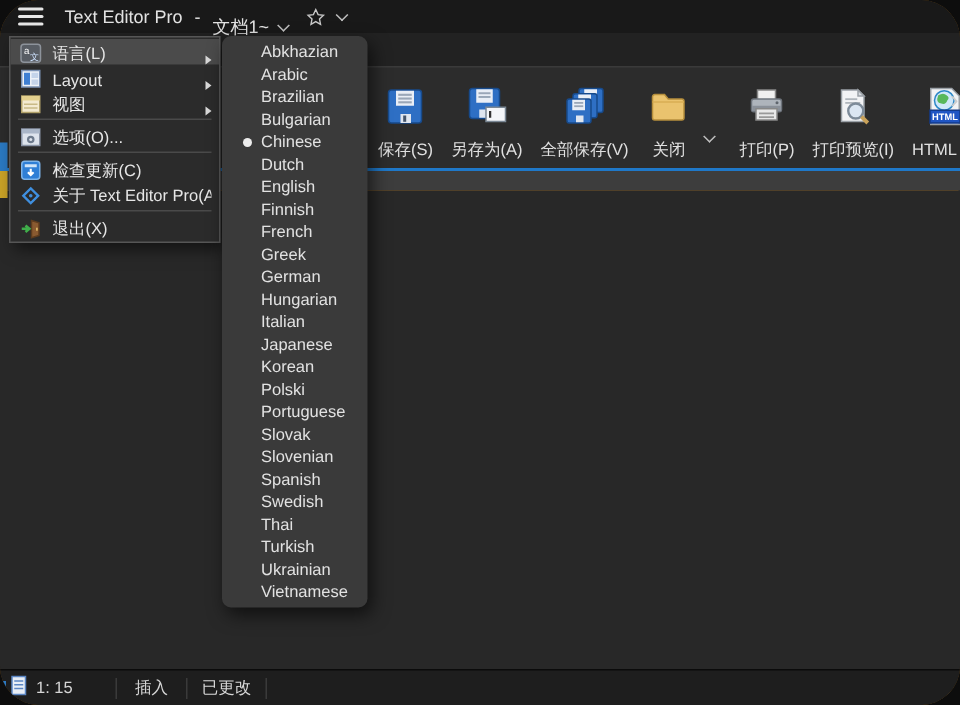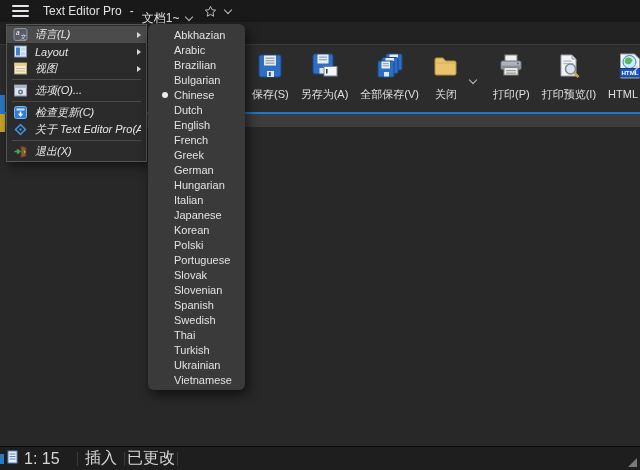--- a/index.html
+++ b/index.html
@@ -1,17 +1,17 @@
 <!DOCTYPE html>
 <html><head>
 <meta charset="utf-8">
 <style>
   html,body{margin:0;padding:0;background:#0d0d0d;}
   .window{position:relative;width:640px;height:470px;background:#a16207;overflow:hidden;
-    font-family:"Liberation Sans",sans-serif;color:#ddd;box-shadow:inset 0 0 0 1px #1e1e1e;}
+    font-family:"Liberation Sans",sans-serif;color:#ddd;box-shadow:inset 0 0 0 1px #1e1e1e;border-radius:26px;}
 
   
   .titlebar{position:absolute;top:0;left:0;right:0;height:22px;background:#191919;
     display:flex;align-items:center;gap:8px;padding-left:12px;z-index:3;}
   .hamburger{width:17px;display:flex;flex-direction:column;gap:2.5px;margin-right:6px;cursor:pointer;}
   .hamburger span{height:2.4px;background:#e6e6e6;border-radius:1px;}
   .tb-title,.tb-dash,.tb-doc{font-size:12px;color:#e2e2e2;white-space:nowrap;}
   .tb-doc{display:flex;align-items:center;gap:7px;margin-top:14px;}
   .chev{display:inline-block;width:5px;height:5px;border-right:1.4px solid #c0c0c0;
     border-bottom:1.4px solid #c0c0c0;transform:rotate(45deg);margin-bottom:2px;}
@@ -28,53 +28,53 @@
 
   
   .tabbar{position:absolute;top:22px;left:0;right:0;height:22px;background:#222222;
     display:flex;padding-left:246px;z-index:1;}
   .rtab{width:54px;display:flex;align-items:center;justify-content:center;
     font-size:11px;color:#e0e0e0;cursor:pointer;white-space:nowrap;margin-top:42px;}
   .rtab.light{background:#2d2d2d;}
 
   
   .ribbon{position:absolute;top:44px;left:0;right:0;height:68px;background:#2c2c2c;
-    border-top:1px solid #3a3a3a;display:flex;align-items:flex-start;padding-left:246px;
+    border-top:1px solid #3a3a3a;display:flex;align-items:center;padding-left:246px;
     overflow:hidden;z-index:1;box-sizing:border-box;}
   .tbtn{display:flex;flex-direction:column;align-items:center;gap:6px;padding:6px 6px 0;cursor:pointer;}
   .ticon{width:30px;height:30px;display:flex;align-items:center;justify-content:center;}
   .tlabel{font-size:11px;color:#e0e0e0;white-space:nowrap;}
   .tbtn-chev{margin-top:26px;padding:0 3px;cursor:pointer;}
   .tsep{width:1px;height:52px;background:#404040;margin:6px 4px 0;}
   .overflow{position:absolute;right:1px;top:60px;font-size:17px;color:#cccccc;line-height:14px;cursor:pointer;z-index:2;}
 
   
   .blue-line{position:absolute;top:112px;left:0;right:0;height:2px;background:#1f78c8;z-index:1;}
   .gray-strip{position:absolute;top:114px;left:0;right:0;height:13px;background:#3d3d3d;z-index:1;}
   .editor{position:absolute;top:127px;left:0;right:0;bottom:24px;background:#282828;z-index:0;}
   .edge-blue{position:absolute;left:0;top:95px;width:5px;height:19px;background:#2b79c2;z-index:5;}
   .edge-yellow{position:absolute;left:0;top:114px;width:5px;height:18px;background:#c9a227;z-index:5;}
   .edge-blue2{position:absolute;left:0;bottom:6px;width:4px;height:10px;background:#2b79c2;z-index:5;}
 
   
   .statusbar{position:absolute;left:0;right:0;bottom:0;height:23px;background:#1e1e1e;
-    border-top:1px solid #0b0b0b;display:flex;align-items:center;font-size:16px;color:#d6d6d6;z-index:4;}
+    border-top:1px solid #0b0b0b;display:flex;align-items:center;font-size:11px;color:#d6d6d6;z-index:4;}
   .sb-cell{display:flex;align-items:center;white-space:nowrap;}
   .sb-pos{width:70px;padding-left:7px;gap:5px;}
   .sb-ins{width:46px;justify-content:center;text-align:right;}
   .sb-mod{width:52px;justify-content:center;}
   .sb-sep{width:1px;height:14px;background:#3a3a3a;}
   .grip{position:absolute;right:3px;bottom:3px;width:0;height:0;
     border-left:9px solid transparent;border-bottom:9px solid #7a7a7a;}
 
   
   .menu-panel{position:absolute;left:6px;top:24px;width:141px;background:#2b2b2b;
     border:1px solid #565656;z-index:10;padding:1px 0;box-shadow:3px 4px 10px rgba(0,0,0,.55);box-sizing:border-box;}
-  .menu-row{height:17px;display:flex;align-items:center;gap:7px;padding:0 5px 0 6px;
-    font-size:11px;color:#e6e6e6;cursor:pointer;white-space:nowrap;font-style:italic;}
+  .menu-row{height:17px;display:flex;align-items:flex-end;gap:7px;padding:0 5px 0 6px;
+    font-size:11px;color:#e6e6e6;cursor:pointer;white-space:nowrap;}
   .menu-row.hl{background:#4b4b4b;}
   .menu-icon{width:15px;height:15px;flex:none;display:flex;align-items:center;justify-content:center;}
   .menu-label{flex:1;overflow:hidden;}
   .menu-arrow{width:0;height:0;border-left:4px solid #d8d8d8;border-top:3.5px solid transparent;
     border-bottom:3.5px solid transparent;flex:none;}
   .menu-sep{height:1px;background:#4a4a4a;margin:2px 5px;}
 
   
   .submenu-panel{position:absolute;left:148px;top:24px;width:97px;background:#3a3a3a;
     border-radius:6px;z-index:11;padding:3px 0;box-shadow:3px 5px 12px rgba(0,0,0,.6);box-sizing:border-box;}
@@ -353,20 +353,24 @@
       <div class="sub-row">
         <div class="sub-bullet"></div>
         <div class="sub-label">Dutch</div>
       </div>
       <div class="sub-row">
         <div class="sub-bullet"></div>
         <div class="sub-label">English</div>
       </div>
       <div class="sub-row">
         <div class="sub-bullet"></div>
+        <div class="sub-label">Finnish</div>
+      </div>
+      <div class="sub-row">
+        <div class="sub-bullet"></div>
         <div class="sub-label">French</div>
       </div>
       <div class="sub-row">
         <div class="sub-bullet"></div>
         <div class="sub-label">Greek</div>
       </div>
       <div class="sub-row">
         <div class="sub-bullet"></div>
         <div class="sub-label">German</div>
       </div>

